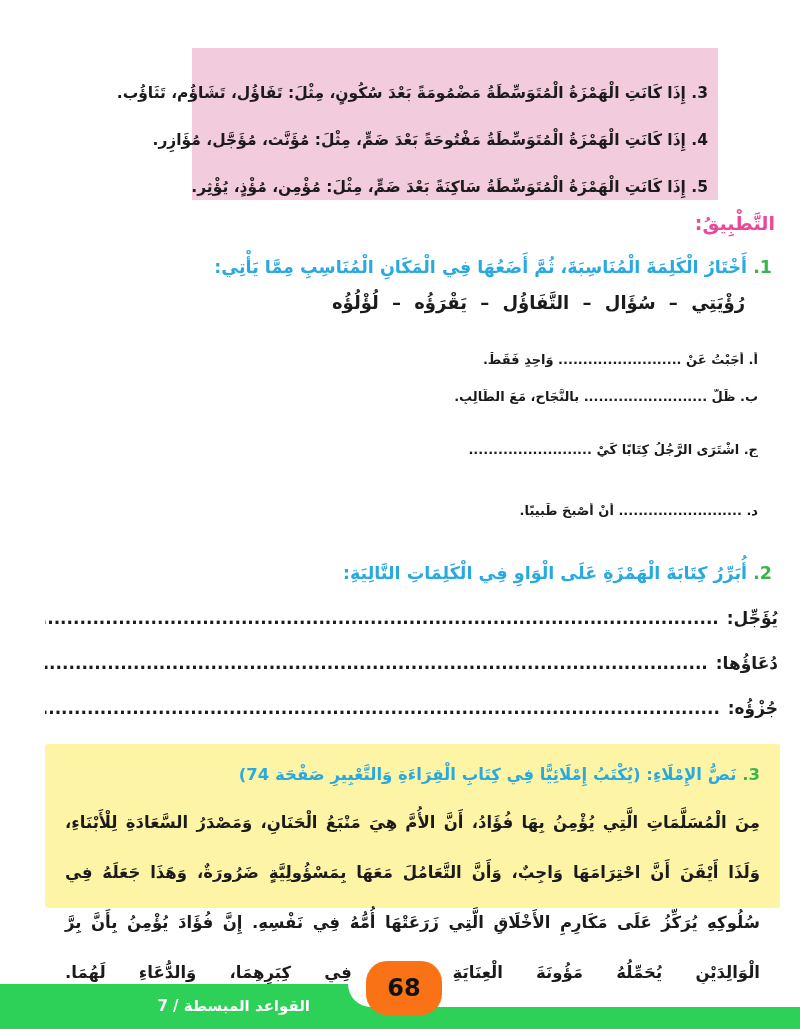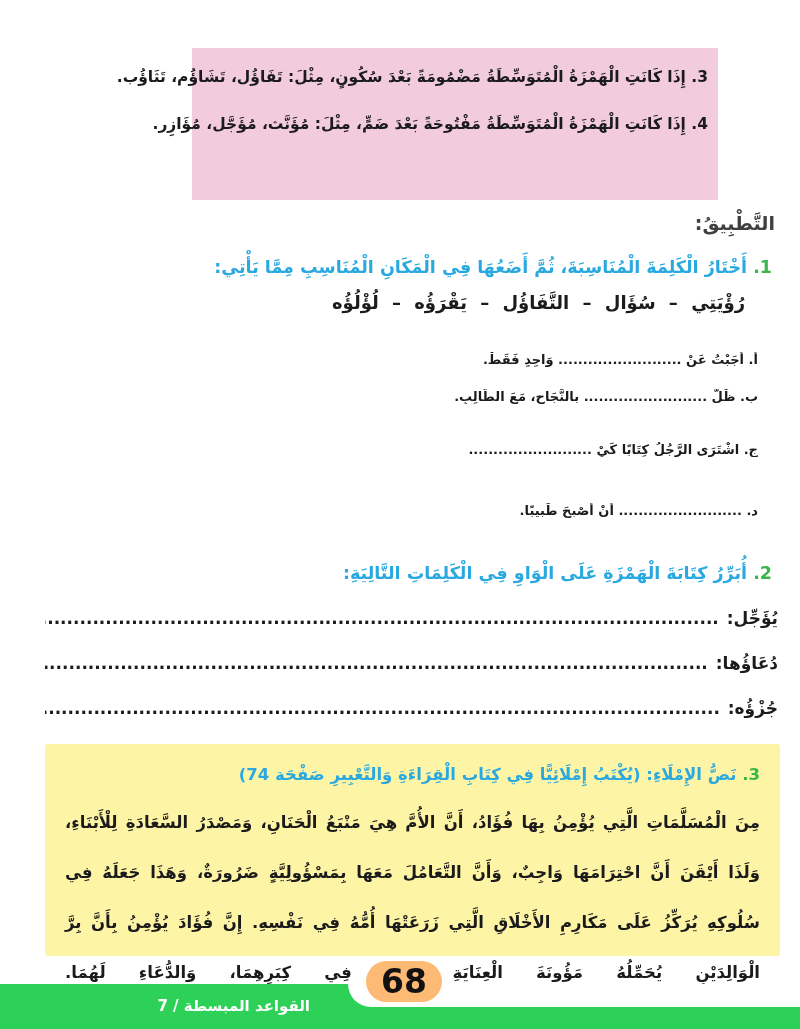--- a/index.html
+++ b/index.html
@@ -3,30 +3,30 @@
 <meta charset="utf-8">
 <style>
   html,body{margin:0;padding:0;background:#ffffff;}
   .page{
     position:relative;width:800px;height:1029px;background:#ffffff;overflow:hidden;
     font-family:"DejaVu Sans",sans-serif;color:#1b1b1b;direction:rtl;
   }
   
   .rules-box{
     position:absolute;top:48px;left:192px;width:526px;height:152px;
-    background:#f2cbdc;padding:6px 10px;box-sizing:border-box;
+    background:#f2cbdc;padding:22px 10px;box-sizing:border-box;
   }
   .rule-line{
     direction:rtl;text-align:right;white-space:nowrap;
     font-size:15.5px;font-weight:bold;line-height:47px;height:47px;
   }
   
   .app-heading{
     position:absolute;top:212px;right:25px;
-    color:#404040;font-size:19px;font-weight:bold;
+    color:#ec4899;font-size:19px;font-weight:bold;
   }
   .q-line{position:absolute;right:28px;white-space:nowrap;font-size:17.5px;font-weight:bold;}
   .q1{top:257px;}
   .q2{top:563px;}
   .q-num{color:#3ab54a;}
   .q-text{color:#2aa9e1;}
   .word-bank{
     position:absolute;top:292px;right:55px;
     font-size:18px;font-weight:bold;word-spacing:7px;white-space:nowrap;
   }
@@ -40,59 +40,63 @@
   
   .answer-line{
     position:absolute;right:22px;left:45px;
     direction:rtl;white-space:nowrap;overflow:hidden;
     font-size:17px;font-weight:bold;
   }
   .a0{top:608px;} .a1{top:653px;} .a2{top:698px;}
   .answer-word{margin-left:2px;}
   
   .dictation-box{
-    position:absolute;top:744px;left:45px;width:735px;height:212px;
+    position:absolute;top:744px;left:45px;width:735px;height:164px;
     background:#fdf4a5;box-sizing:border-box;padding:14px 20px 10px 20px;border-radius:3px;
   }
   .dictation-title{
     direction:rtl;text-align:right;white-space:nowrap;
     font-size:16.5px;font-weight:bold;line-height:34px;
   }
   .dictation-body{
     direction:rtl;text-align:justify;text-align-last:justify;
     font-size:16.5px;font-weight:bold;line-height:50px;margin-top:6px;
   }
   
   .footer-bar{position:absolute;top:984px;left:0;right:0;bottom:0;background:#2ed157;}
   .footer-strip{position:absolute;top:984px;left:430px;right:0;height:23px;background:#ffffff;}
   .badge-notch{position:absolute;top:984px;left:348px;width:112px;height:23px;background:#ffffff;border-radius:0 0 24px 24px;}
   .page-badge{
-    position:absolute;top:961px;left:366px;width:76px;height:41px;
-    background:#fdba74;border-radius:21px;
+    position:absolute;top:961px;left:366px;width:76px;height:54px;
+    background:#f97316;border-radius:21px;
     display:flex;align-items:center;justify-content:center;
-    font-size:33px;font-weight:bold;color:#111;
+    font-size:24px;font-weight:bold;color:#111;
   }
   .footer-label{
     position:absolute;top:997px;left:90px;width:220px;
     color:#ffffff;font-size:15px;font-weight:bold;direction:rtl;white-space:nowrap;
   }
 </style>
 </head>
 <body>
 
 <div class="page">
 
   <div class="rules-box">
     <div class="rule-line">
       <span class="rule-num">3.</span>
       <span>إِذَا كَانَتِ الْهَمْزَةُ الْمُتَوَسِّطَةُ مَضْمُومَةً بَعْدَ سُكُونٍ، مِثْلَ: تَفَاؤُل، تَشَاؤُم، تَثَاؤُب.</span>
     </div>
     <div class="rule-line">
       <span class="rule-num">4.</span>
       <span>إِذَا كَانَتِ الْهَمْزَةُ الْمُتَوَسِّطَةُ مَفْتُوحَةً بَعْدَ ضَمٍّ، مِثْلَ: مُؤَنَّث، مُؤَجَّل، مُؤَازِر.</span>
+    </div>
+    <div class="rule-line">
+      <span class="rule-num">5.</span>
+      <span>إِذَا كَانَتِ الْهَمْزَةُ الْمُتَوَسِّطَةُ سَاكِنَةً بَعْدَ ضَمٍّ، مِثْلَ: مُؤْمِن، مُؤْذٍ، يُؤْثِر.</span>
     </div>
   </div>
 
   <div class="app-heading">التَّطْبِيقُ:</div>
 
   <div class="q-line q1">
     <span class="q-num">1.</span>
     <span class="q-text">أَخْتَارُ الْكَلِمَةَ الْمُنَاسِبَةَ، ثُمَّ أَضَعُهَا فِي الْمَكَانِ الْمُنَاسِبِ مِمَّا يَأْتِي:</span>
   </div>
 

